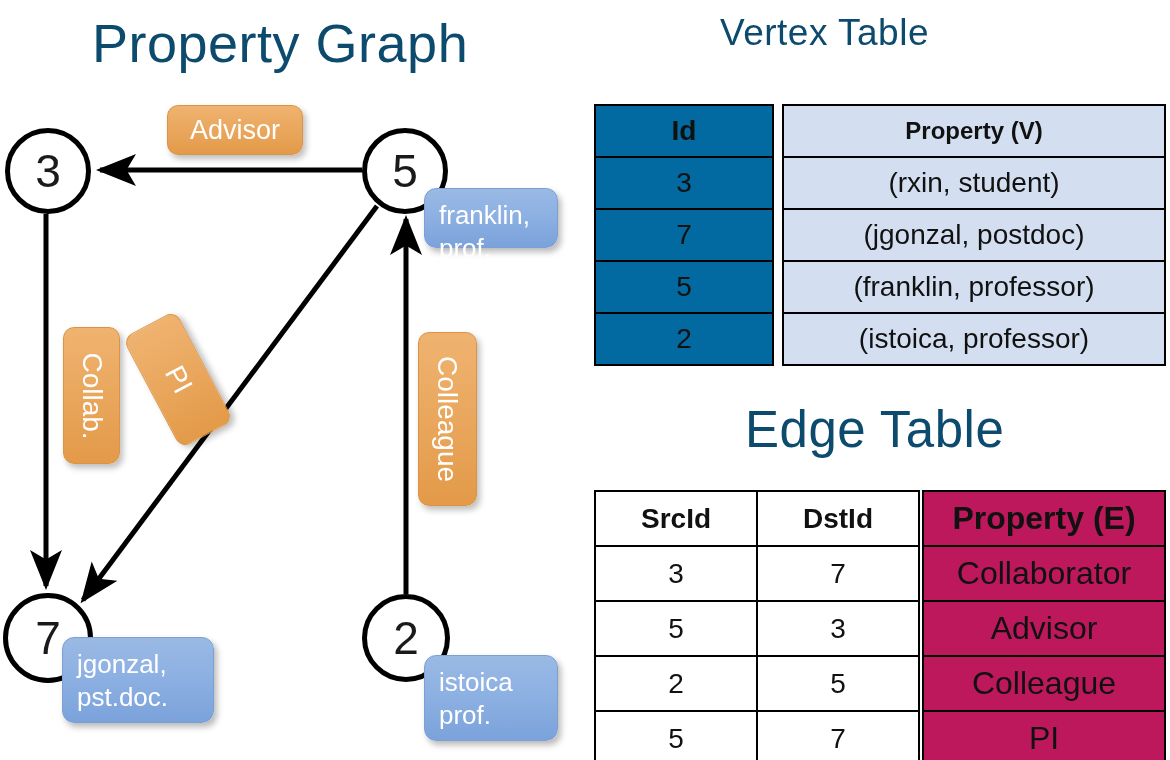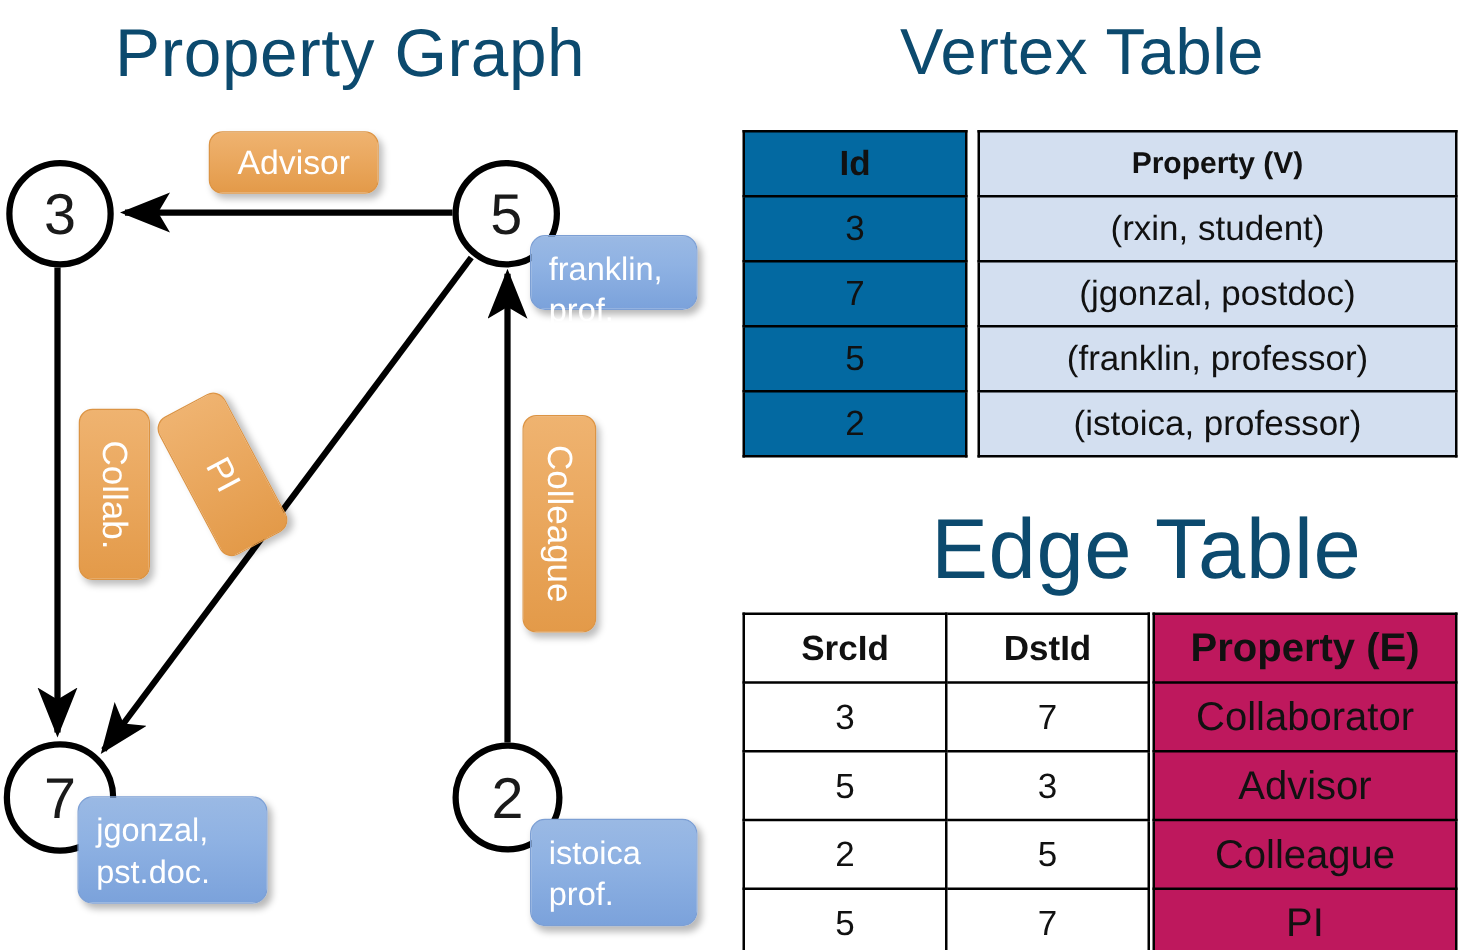--- a/index.html
+++ b/index.html
@@ -13,22 +13,22 @@
   
   .title{
     position:absolute;
     font-family:"Liberation Sans", sans-serif;
     font-weight:300;
     color:#0c4a6e;
     white-space:nowrap;
     letter-spacing:0.5px;
   }
   #title-property-graph{left:92px;top:12px;font-size:54px;}
-  #title-vertex-table{left:720px;top:12px;font-size:52px;}
-  #title-edge-table{left:745px;top:400px;font-size:68px;}
+  #title-vertex-table{left:720px;top:12px;font-size:37px;}
+  #title-edge-table{left:745px;top:400px;font-size:51px;}
 
   
   #graph-svg{position:absolute;left:0;top:0;width:585px;height:760px;}
 
   
   .node{
     position:absolute;border:5px solid #000000;border-radius:50%;
     background:#ffffff;box-sizing:border-box;
     display:flex;align-items:center;justify-content:center;
   }

